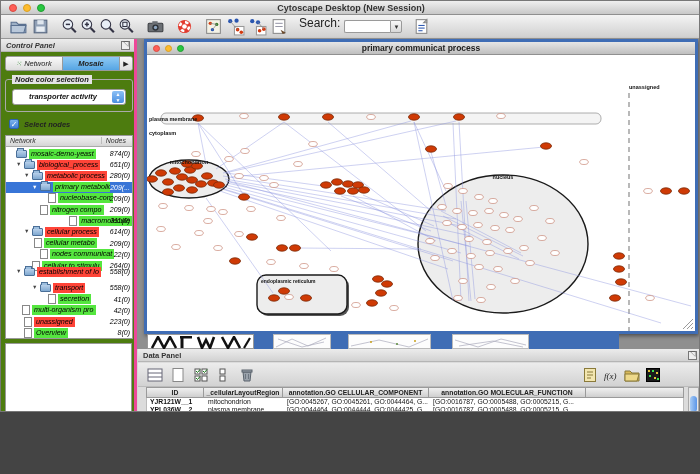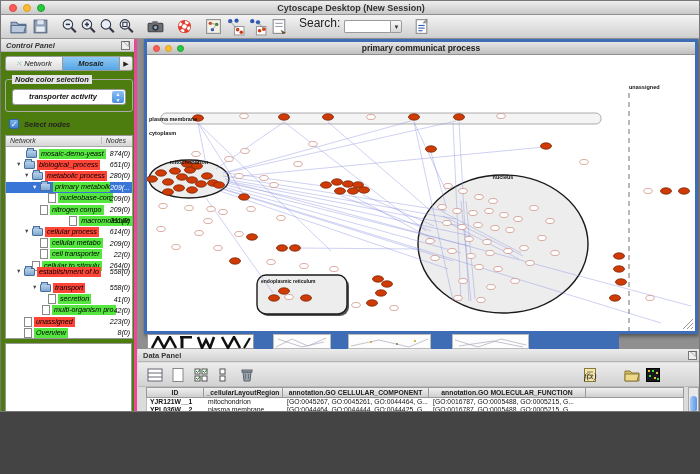--- a/index.html
+++ b/index.html
@@ -265,21 +265,21 @@
     <div class="checkrow">
       <span class="checkbox">✓</span>
       <span class="checklab">Select nodes</span>
     </div>
     <div class="treewrap">
       <div class="treehead">
         <span class="c1">Network</span>
         <span class="c2">Nodes</span>
       </div>
       <div id="tree-rows">
-          <div class="trow" style="top: 12px; padding-left: 12px;">
+          <div class="trow" style="top: 12px; padding-left: 2px;">
             <span class="disc" style="visibility: hidden;">▼</span>
             <span class="fold"></span>
             <span class="chip g">mosaic-demo-yeast</span>
             <span class="cnt">874(0)</span>
           </div>
           <div class="trow" style="top: 23.2px; padding-left: 10px;">
             <span class="disc">▼</span>
             <span class="fold"></span>
             <span class="chip r">biological_process</span>
             <span class="cnt">651(0)</span>
@@ -313,30 +313,30 @@
             <span class="fileic"></span>
             <span class="chip g">macromolecule</span>
             <span class="cnt">311(0)</span>
           </div>
           <div class="trow" style="top: 90.4px; padding-left: 18px;">
             <span class="disc">▼</span>
             <span class="fold"></span>
             <span class="chip r">cellular process</span>
             <span class="cnt">614(0)</span>
           </div>
-          <div class="trow" style="top: 101.6px; padding-left: 26px;">
+          <div class="trow" style="top: 101.6px; padding-left: 20px;">
             <span class="disc" style="visibility: hidden;">▼</span>
             <span class="fileic"></span>
             <span class="chip g">cellular metabo</span>
             <span class="cnt">209(0)</span>
           </div>
           <div class="trow" style="top: 112.8px; padding-left: 26px;">
             <span class="disc" style="visibility: hidden;">▼</span>
             <span class="fileic"></span>
-            <span class="chip g">cell transporter</span>
+            <span class="chip g">nodes communicat</span>
             <span class="cnt">22(0)</span>
           </div>
           <div class="trow" style="top: 124px; padding-left: 18px;">
             <span class="disc" style="visibility: hidden;">▼</span>
             <span class="fileic"></span>
             <span class="chip g">cellular to stimulu</span>
             <span class="cnt">264(0)</span>
           </div>
           <div class="trow" style="top: 130px; padding-left: 10px;">
             <span class="disc">▼</span>
@@ -349,21 +349,21 @@
             <span class="fold"></span>
             <span class="chip r">transport</span>
             <span class="cnt">558(0)</span>
           </div>
           <div class="trow" style="top: 157.6px; padding-left: 34px;">
             <span class="disc" style="visibility: hidden;">▼</span>
             <span class="fileic"></span>
             <span class="chip g">secretion</span>
             <span class="cnt">41(0)</span>
           </div>
-          <div class="trow" style="top: 168.8px; padding-left: 28px;">
+          <div class="trow" style="top: 168.8px; padding-left: 8px;">
             <span class="disc" style="visibility: hidden;">▼</span>
             <span class="fileic"></span>
             <span class="chip g">multi-organism pro</span>
             <span class="cnt">42(0)</span>
           </div>
           <div class="trow" style="top: 180px; padding-left: 10px;">
             <span class="disc" style="visibility: hidden;">▼</span>
             <span class="fileic"></span>
             <span class="chip r">unassigned</span>
             <span class="cnt">223(0)</span>
@@ -638,21 +638,21 @@
             <rect x="4" y="4" width="10" height="2" fill="#9aa2ab" stroke="#5a636d"></rect>
             <line x1="7.5" y1="8" x2="7.5" y2="13" stroke="#5a636d" stroke-width=".7"></line>
             <line x1="10.5" y1="8" x2="10.5" y2="13" stroke="#5a636d" stroke-width=".7"></line>
           </svg></span>
       <span class="dti" style="left:443px"><svg viewBox="0 0 18 18">
             <rect x="3.5" y="2.5" width="11" height="13" fill="#f3e6b0" stroke="#8a7a3a"></rect>
             <line x1="6" y1="6" x2="12" y2="6" stroke="#8a7a3a"></line>
             <line x1="6" y1="9" x2="12" y2="9" stroke="#8a7a3a"></line>
             <line x1="6" y1="12" x2="10" y2="12" stroke="#8a7a3a"></line>
           </svg></span>
-      <span class="dti" style="left:444px"><svg viewBox="0 0 18 18">
+      <span class="dti" style="left:464px"><svg viewBox="0 0 18 18">
             <text x="2" y="13" font-size="9" font-style="italic" fill="#222" font-family="Liberation Serif,serif">f(x)</text>
           </svg></span>
       <span class="dti" style="left:485px"><svg viewBox="0 0 18 18">
             <path d="M2 5h5l2 2h7v8H2z" fill="#d8b95a" stroke="#8a7a3a"></path>
             <path d="M2 8h14l-2 7H2z" fill="#eed98a" stroke="#8a7a3a"></path>
           </svg></span>
       <span class="dti" style="left:506px"><svg viewBox="0 0 18 18">
             <rect x="2.5" y="2.5" width="13" height="13" fill="#1a1a1a" stroke="#000"></rect>
             <rect x="4" y="4" width="2" height="2" fill="#e2c23a"></rect>
             <rect x="8" y="4" width="2" height="2" fill="#3ae24a"></rect>

